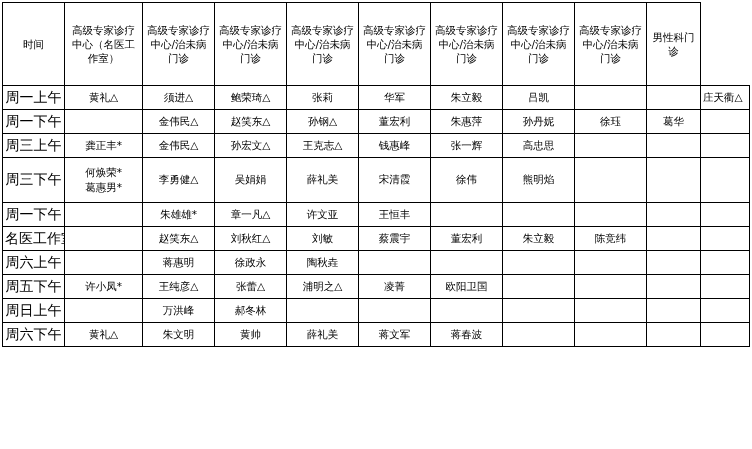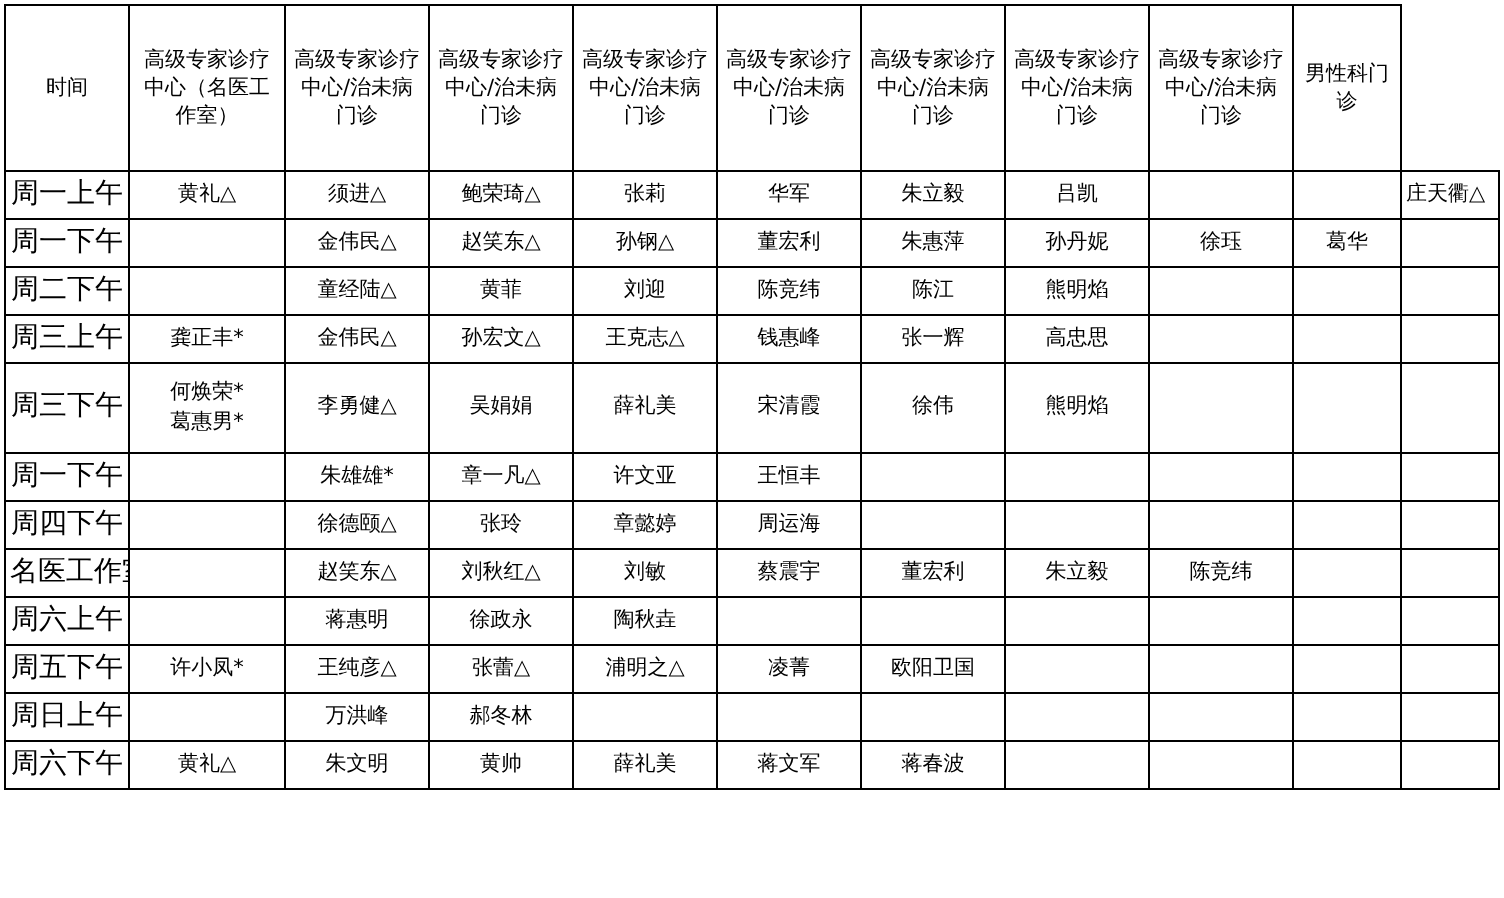--- a/index.html
+++ b/index.html
@@ -131,33 +131,20 @@
           <td class="">赵笑东△</td>
           <td class="">孙钢△</td>
           <td class="">董宏利</td>
           <td class="">朱惠萍</td>
           <td class="">孙丹妮</td>
           <td class="">徐珏</td>
           <td class="">葛华</td>
           <td class=""></td>
         </tr>
         <tr>
-          <td class="rowlabel">周二下午</td>
-          <td class=""></td>
-          <td class="">童经陆△</td>
-          <td class="">黄菲</td>
-          <td class="">刘迎</td>
-          <td class="">陈竞纬</td>
-          <td class="">陈江</td>
-          <td class="">熊明焰</td>
-          <td class=""></td>
-          <td class=""></td>
-          <td class=""></td>
-        </tr>
-        <tr>
           <td class="rowlabel">周三上午</td>
           <td class="">龚正丰*</td>
           <td class="">金伟民△</td>
           <td class="">孙宏文△</td>
           <td class="">王克志△</td>
           <td class="">钱惠峰</td>
           <td class="">张一辉</td>
           <td class="">高忠思</td>
           <td class=""></td>
           <td class=""></td>
@@ -188,33 +175,20 @@
           <td class="">章一凡△</td>
           <td class="">许文亚</td>
           <td class="">王恒丰</td>
           <td class=""></td>
           <td class=""></td>
           <td class=""></td>
           <td class=""></td>
           <td class=""></td>
         </tr>
         <tr>
-          <td class="rowlabel">周四下午</td>
-          <td class=""></td>
-          <td class="">徐德颐△</td>
-          <td class="">张玲</td>
-          <td class="">章懿婷</td>
-          <td class="">周运海</td>
-          <td class=""></td>
-          <td class=""></td>
-          <td class=""></td>
-          <td class=""></td>
-          <td class=""></td>
-        </tr>
-        <tr>
           <td class="rowlabel">名医工作室</td>
           <td class=""></td>
           <td class="">赵笑东△</td>
           <td class="">刘秋红△</td>
           <td class="">刘敏</td>
           <td class="">蔡震宇</td>
           <td class="">董宏利</td>
           <td class="">朱立毅</td>
           <td class="">陈竞纬</td>
           <td class=""></td>

